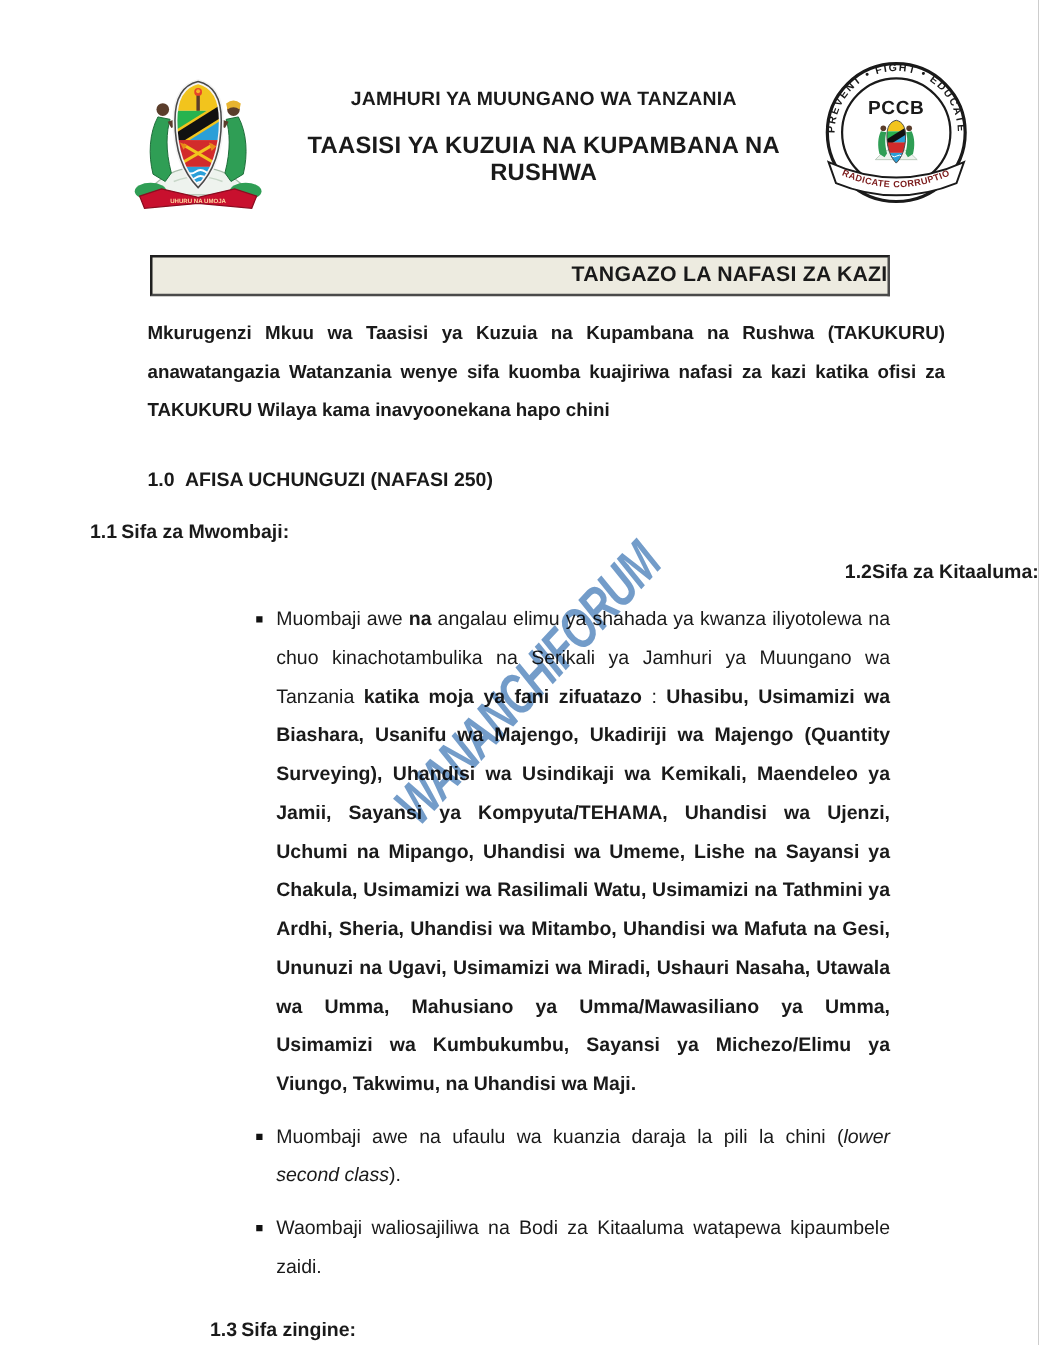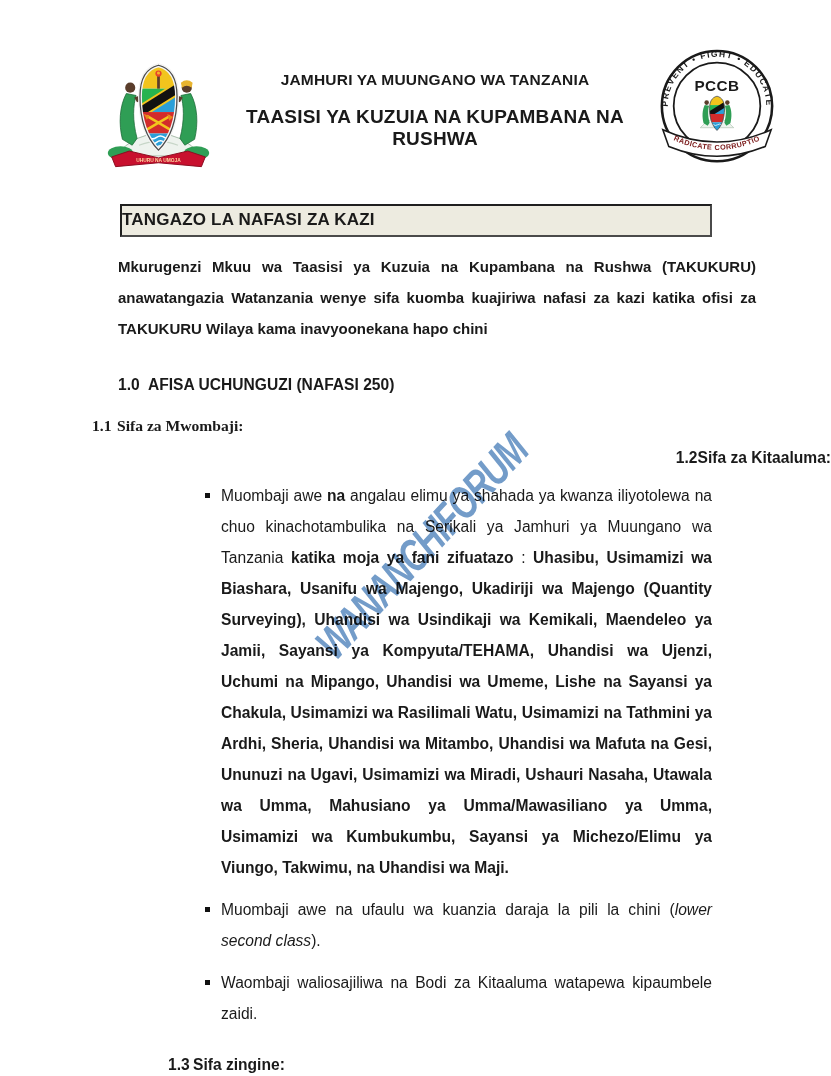--- a/index.html
+++ b/index.html
@@ -14,35 +14,35 @@
   .header-lines{flex:1;text-align:center;padding-top:16px;}
   .h-line1{font-size:15.5px;font-weight:bold;letter-spacing:.2px;}
   .h-line2{font-size:19px;font-weight:bold;margin-top:17px;letter-spacing:.2px;}
   .pccb-svg{width:128px;height:130px;flex:none;margin-top:-10px;}
   
   .title-box{
     margin:29px 119px 0 120px;
     background:#edebe0;
     border:2px solid #4a4a4a;
     border-top-color:#1f1f1f;border-left-color:#1f1f1f;
-    text-align:left;font-weight:bold;font-size:17px;
+    text-align:right;font-weight:bold;font-size:17px;
     padding:4px 0 5px 0;letter-spacing:.2px;
   }
   
   .intro{
     margin:14px 75px 0 118px;
     font-weight:bold;font-size:15px;line-height:31px;
     text-align:justify;
   }
   
   .sec{font-weight:bold;font-size:15.6px;}
   .sec .num{display:inline-block;}
   .sec-10{margin:32px 0 0 118px;}
   .sec-10 .num{width:30px;}
-  .sec-11{margin:23px 0 0 92px;font-family:Liberation Serif, serif;}
+  .sec-11{margin:23px 0 0 72px;}
   .sec-12{margin:14px 0 0 168px;text-align:right;}
   .sec-13{margin:27px 0 0 168px;}
   .sec-11 .num,.sec-12 .num,.sec-13 .num{width:25px;}
   
   .bullets{list-style:none;margin:13px 119px 0 205px;padding:0;}
   .bullets li{display:flex;margin:0 0 11px 0;}
   .bmark{width:5px;height:5px;background:#111;flex:none;margin:13px 11px 0 0;}
   .btext{flex:1;font-size:15.6px;line-height:31px;text-align:justify;}
   .btext .b{font-weight:bold;}
   .btext .i{font-style:italic;}

